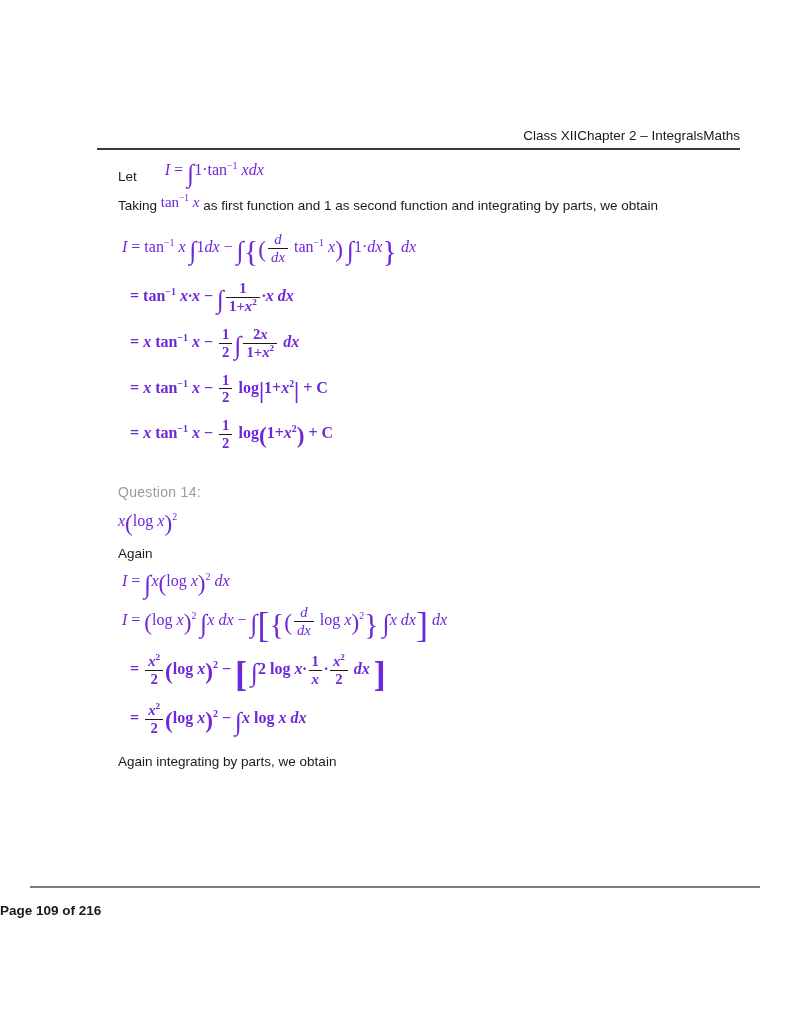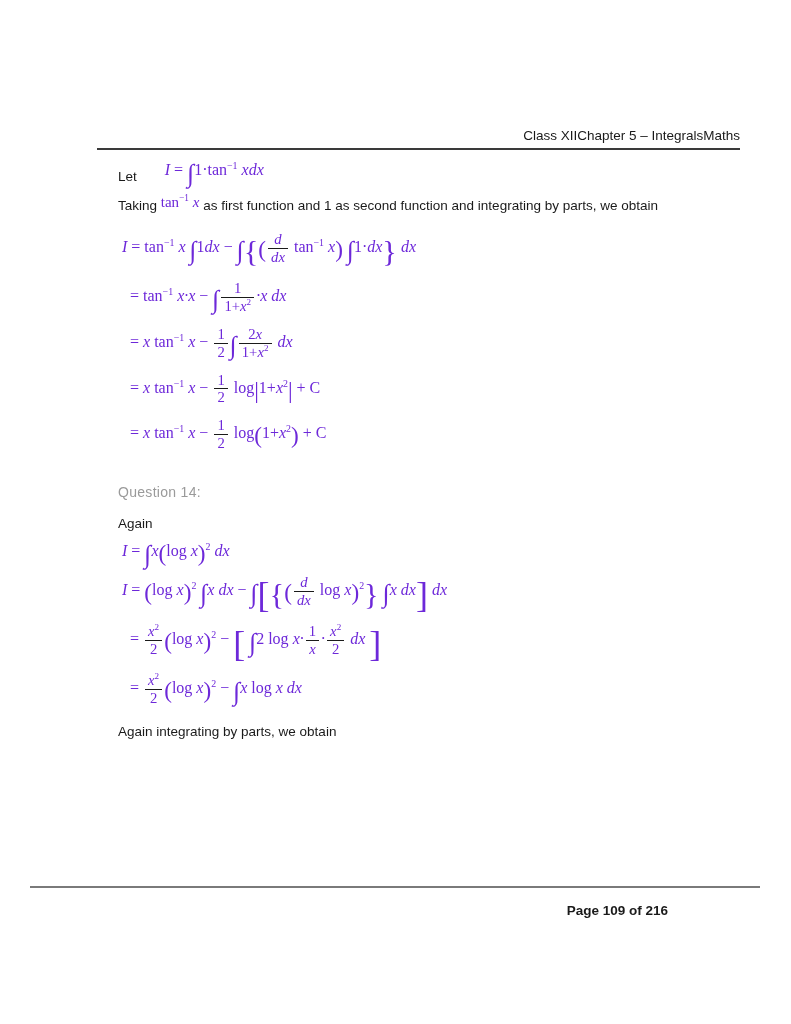--- a/index.html
+++ b/index.html
@@ -33,56 +33,57 @@
     display:inline-block; vertical-align:middle; text-align:center;
     line-height:1.15; font-size:0.92em; margin:0 2px;
   }
   .frac .top { display:block; padding:0 3px; }
   .frac .bot { display:block; border-top:1px solid #1a1a1a; padding:0 3px; }
   .int  { font-style:normal; font-size:1.6em;  vertical-align:-0.28em; line-height:0; }
   .fence1 { font-style:normal; font-size:1.45em; vertical-align:-0.22em; line-height:0; }
   .fence2 { font-style:normal; font-size:1.9em;  vertical-align:-0.3em;  line-height:0; }
   .fence3 { font-style:normal; font-size:2.25em; vertical-align:-0.32em; line-height:0; }
   .eq { margin:11px 0; padding-left:4px; }
-  .eq.cont { padding-left:12px; }
+  .eq.cont { padding-left:12px;font-weight:bold; }
   .eq.tall { margin:14px 0; }
   
   .q-heading { margin-top:32px; font-size:14px; font-weight:normal; letter-spacing:0.3px; }
   .q-expr { margin-top:12px; }
   .answer-label { margin-top:16px; font-size:13.5px; }
   
   .footer-rule { position:absolute; top:886px; left:30px; width:730px; border-top:2px solid #7a7a7a; }
-  .footer-text { position:absolute; top:903px; left:0; width:668px; text-align:right;
+  .footer-text { position:absolute; top:903px; left:0; width:668px; text-align:left;
                  font-size:13.5px; font-weight:bold; }
 </style>
 </head>
 <body>
 
 <div class="header">
   <span>Class XII</span>
-  <span>Chapter 5 – Integrals</span>
+  <span>Chapter 2 – Integrals</span>
   <span>Maths</span>
 </div>
 
 <div class="content">
 
   <div class="let-row">
     <span>Let</span>
     <span class="math let-math">I <span class="rm">= </span><span class="int">∫</span><span class="rm">1·tan</span><sup class="rm">−1</sup> xdx</span>
   </div>
 
   <p class="para"><span>Taking </span><span class="math minline"><span class="rm">tan</span><sup class="rm">−1</sup> x</span><span> as first function and 1 as second function and integrating by parts, we obtain</span></p>
 
   <div class="eq tall math">I <span class="rm">= tan</span><sup class="rm">−1</sup> x <span class="int">∫</span><span class="rm">1</span>dx <span class="rm">−</span> <span class="int">∫</span><span class="fence2">{</span><span class="fence1">(</span><span class="frac"><span class="top">d</span><span class="bot">dx</span></span><span class="rm"> tan</span><sup class="rm">−1</sup> x<span class="fence1">)</span> <span class="int">∫</span><span class="rm">1·</span>dx<span class="fence2">}</span> dx</div>
   <div class="eq cont math"><span class="rm">= tan</span><sup class="rm">−1</sup> x·x <span class="rm">−</span> <span class="int">∫</span><span class="frac"><span class="top rm">1</span><span class="bot"><span class="rm">1+</span>x<sup class="rm">2</sup></span></span>·x dx</div>
   <div class="eq cont math"><span class="rm">=</span> x <span class="rm">tan</span><sup class="rm">−1</sup> x <span class="rm">−</span> <span class="frac"><span class="top rm">1</span><span class="bot rm">2</span></span><span class="int">∫</span><span class="frac"><span class="top"><span class="rm">2</span>x</span><span class="bot"><span class="rm">1+</span>x<sup class="rm">2</sup></span></span> dx</div>
   <div class="eq cont math"><span class="rm">=</span> x <span class="rm">tan</span><sup class="rm">−1</sup> x <span class="rm">−</span> <span class="frac"><span class="top rm">1</span><span class="bot rm">2</span></span><span class="rm"> log</span><span class="fence1">|</span><span class="rm">1+</span>x<sup class="rm">2</sup><span class="fence1">|</span><span class="rm"> + C</span></div>
   <div class="eq cont math"><span class="rm">=</span> x <span class="rm">tan</span><sup class="rm">−1</sup> x <span class="rm">−</span> <span class="frac"><span class="top rm">1</span><span class="bot rm">2</span></span><span class="rm"> log</span><span class="fence1">(</span><span class="rm">1+</span>x<sup class="rm">2</sup><span class="fence1">)</span><span class="rm"> + C</span></div>
 
   <div class="q-heading" id="q-heading" style="color: rgb(154, 154, 154);">Question 14:</div>
+  <div class="q-expr math">x<span class="fence1">(</span><span class="rm">log</span> x<span class="fence1">)</span><sup class="rm">2</sup></div>
 
   <div class="answer-label">Again</div>
   <div class="eq math">I <span class="rm">= </span><span class="int">∫</span>x<span class="fence1">(</span><span class="rm">log</span> x<span class="fence1">)</span><sup class="rm">2</sup> dx</div>
 
 
   <div class="eq tall math">I <span class="rm">=</span> <span class="fence1">(</span><span class="rm">log</span> x<span class="fence1">)</span><sup class="rm">2</sup> <span class="int">∫</span>x dx <span class="rm">−</span> <span class="int">∫</span><span class="fence3">[</span><span class="fence2">{</span><span class="fence1">(</span><span class="frac"><span class="top">d</span><span class="bot">dx</span></span><span class="rm"> log</span> x<span class="fence1">)</span><sup class="rm">2</sup><span class="fence2">}</span> <span class="int">∫</span>x dx<span class="fence3">]</span> dx</div>
   <div class="eq tall cont math"><span class="rm">=</span> <span class="frac"><span class="top">x<sup class="rm">2</sup></span><span class="bot rm">2</span></span><span class="fence1">(</span><span class="rm">log</span> x<span class="fence1">)</span><sup class="rm">2</sup> <span class="rm">−</span> <span class="fence3">[</span> <span class="int">∫</span><span class="rm">2</span><span class="rm"> log</span> x·<span class="frac"><span class="top rm">1</span><span class="bot">x</span></span>·<span class="frac"><span class="top">x<sup class="rm">2</sup></span><span class="bot rm">2</span></span> dx <span class="fence3">]</span></div>
   <div class="eq tall cont math"><span class="rm">=</span> <span class="frac"><span class="top">x<sup class="rm">2</sup></span><span class="bot rm">2</span></span><span class="fence1">(</span><span class="rm">log</span> x<span class="fence1">)</span><sup class="rm">2</sup> <span class="rm">−</span> <span class="int">∫</span>x <span class="rm">log</span> x dx</div>
 
   <p class="para">Again integrating by parts, we obtain</p>

